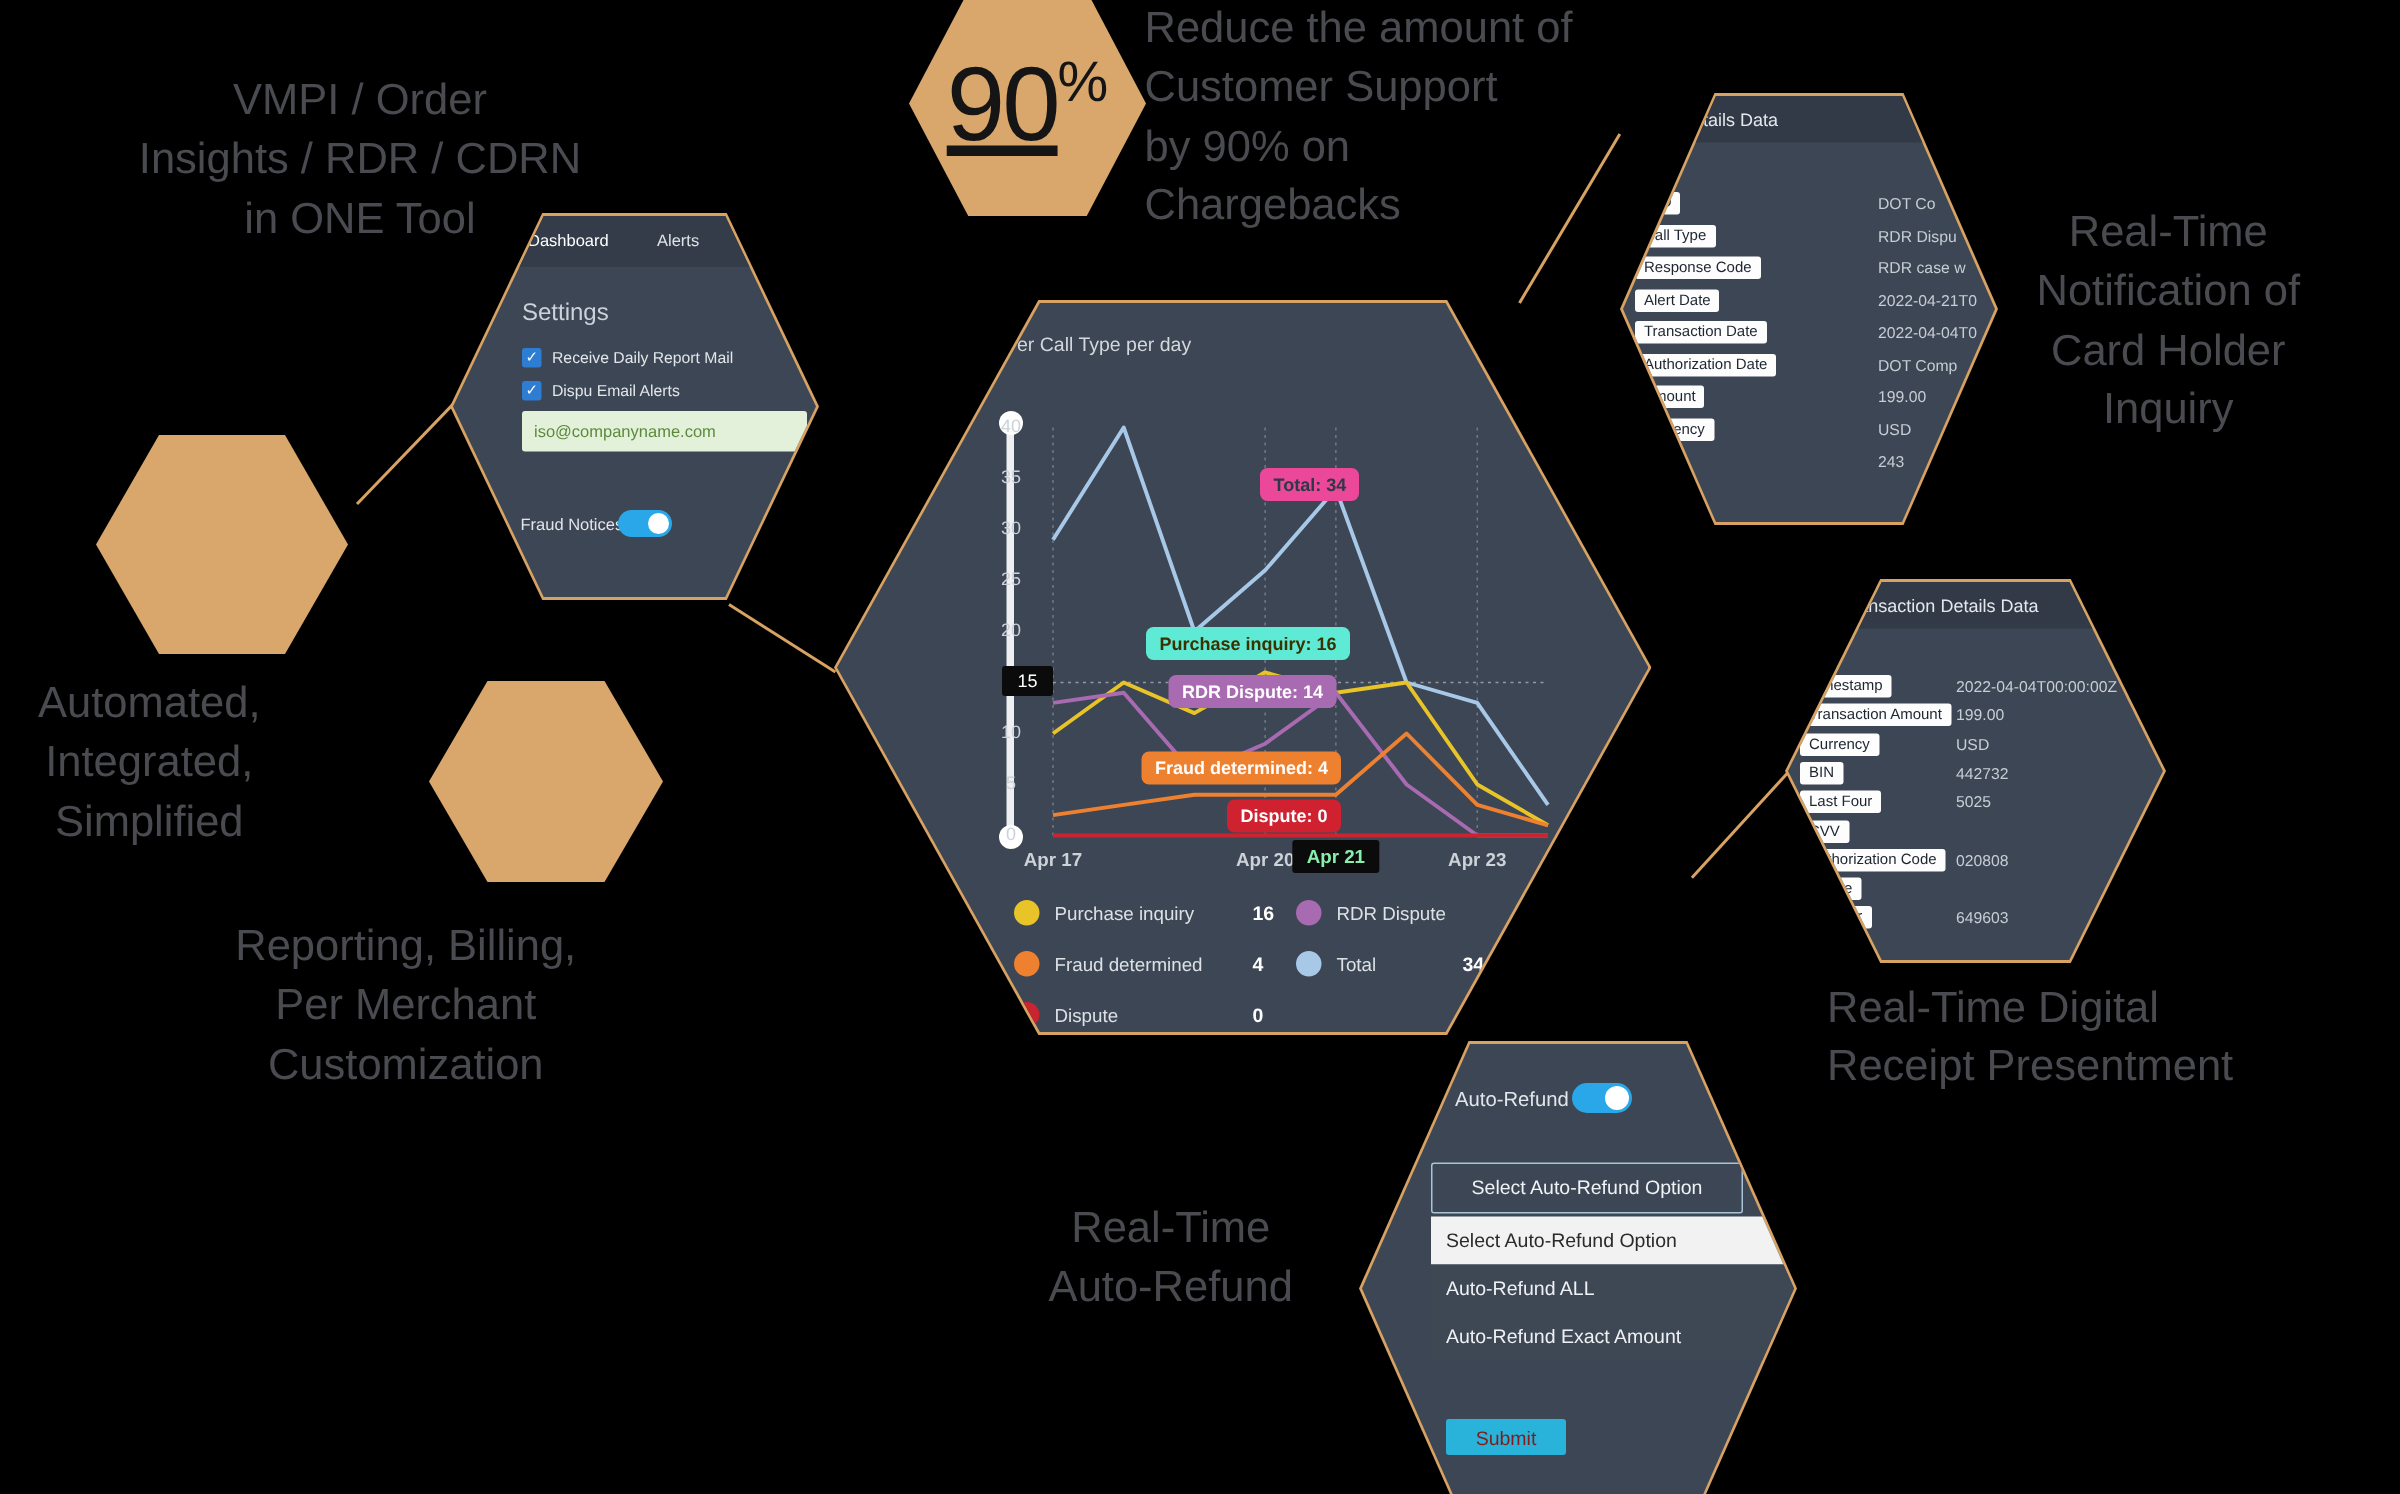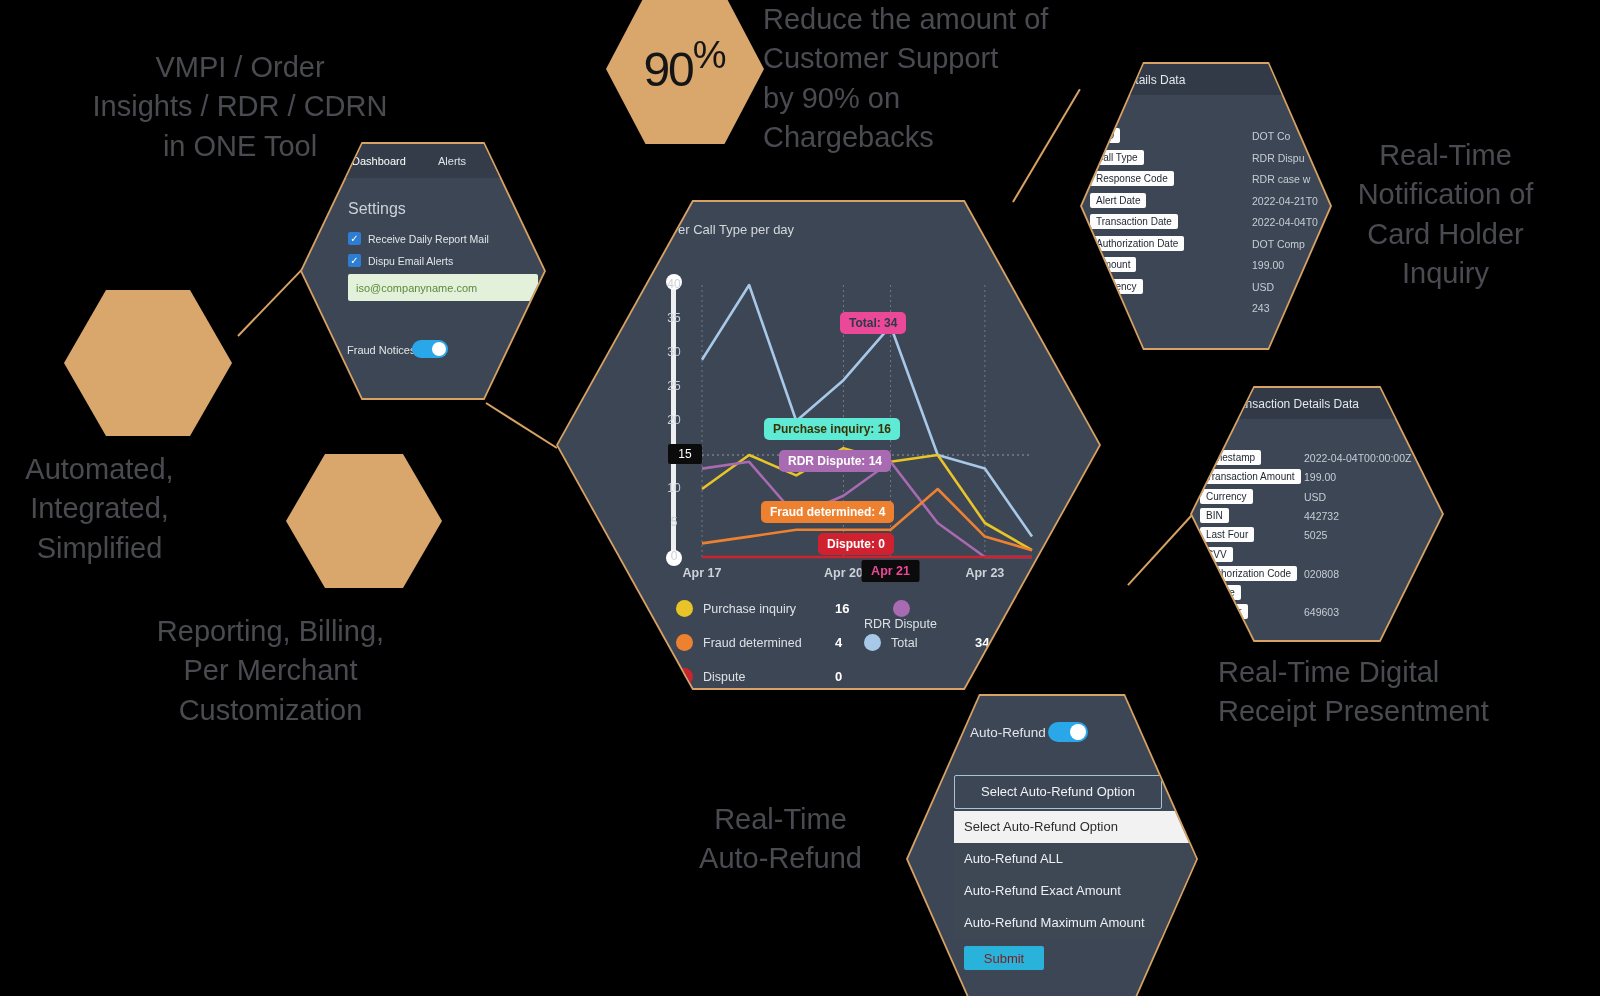--- a/index.html
+++ b/index.html
@@ -14,21 +14,21 @@
   
   .hexb,.hexi,.hex-solid{clip-path:polygon(25% 0,75% 0,100% 50%,75% 100%,25% 100%,0 50%);}
   .hexb{position:absolute;background:#d8a263;}
   .hexi{position:absolute;inset:2px;background:#3d4654;overflow:hidden;}
   .hex-solid{position:absolute;background:#d9a76c;}
 
   .conn{position:absolute;height:2px;background:#d8a263;transform-origin:0 50%;}
 
   
   .ninety{display:flex;align-items:center;justify-content:center;color:#151515;}
-  .ninety .big{font-size:48px;font-weight:500;letter-spacing:-2px;}
+  .ninety .big{font-size:70px;font-weight:500;letter-spacing:-2px;text-decoration:underline;}
   .ninety .pct{font-size:38px;font-weight:500;transform:translateY(-14px);}
 
   
   .navbar{position:absolute;left:0;top:0;right:0;height:34px;background:#333c48;}
   .nav-item{position:absolute;top:11px;font-size:11px;color:#dfe4e9;}
   .panel-title{position:absolute;font-size:16px;color:#ccd2d9;}
   .cb-row{position:absolute;display:flex;align-items:center;gap:7px;}
   .cb{width:13px;height:13px;background:#2d7dd2;border-radius:2px;color:#fff;font-size:10px;
       line-height:13px;text-align:center;flex:0 0 auto;}
   .cb-label{font-size:10.5px;color:#e2e6ea;}
@@ -39,21 +39,21 @@
   .toggle.lg{width:40px;height:20px;}
   .toggle.lg .knob{width:16px;height:16px;}
   .small-label{position:absolute;font-size:11px;color:#e2e6ea;}
 
   
   .chart-title{position:absolute;font-size:13px;color:#d3d8dd;}
   .slider-track{position:absolute;width:5px;border-radius:3px;background:#edeff1;}
   .slider-knob{position:absolute;width:16px;height:16px;border-radius:50%;background:#fff;}
   .ytick{position:absolute;left:94px;width:44px;text-align:center;font-size:12px;color:#ccd2d8;}
   .xtick{position:absolute;top:364px;transform:translateX(-50%);font-size:12.5px;color:#ccd2d8;font-weight:bold;}
-  .xtick.selected{top:358px;background:#0b0b0b;color:#ec4899;padding:4px 10px;border-radius:2px;text-align:right;}
+  .xtick.selected{top:358px;background:#0b0b0b;color:#86efac;padding:4px 10px;border-radius:2px;text-align:right;}
   .badge15{position:absolute;left:110px;top:242px;width:34px;height:20px;background:#0b0b0b;color:#fff;
       font-size:12px;text-align:center;line-height:20px;border-radius:2px;z-index:5;}
   .tip{position:absolute;font-size:12px;font-weight:600;color:#fff;padding:4px 9px;border-radius:5px;
       white-space:nowrap;z-index:4;}
   .tip-dark{color:#2c3947;}
   .tip-ylw{color:#3c3100;}
   .leg-item{position:absolute;display:flex;align-items:center;}
   .leg-dot{width:17px;height:17px;border-radius:50%;margin-right:10px;flex:0 0 auto;}
   .leg-label{width:132px;font-size:12.5px;color:#dde1e6;}
   .leg2 .leg-label{width:84px;}
@@ -194,21 +194,21 @@
       <div class="leg-item" style="left:118px;top:432px;">
         <span class="leg-dot" style="background: rgb(238, 129, 48);"></span>
         <span class="leg-label">Fraud determined</span>
         <span class="leg-value">4</span>
       </div>
       <div class="leg-item" style="left:118px;top:466px;">
         <span class="leg-dot" style="background: rgb(201, 36, 47);"></span>
         <span class="leg-label">Dispute</span>
         <span class="leg-value">0</span>
       </div>
-      <div class="leg-item leg2" style="left:306px;top:398px;flex-direction:column;">
+      <div class="leg-item leg2" style="left:306px;top:398px;">
         <span class="leg-dot" style="background: rgb(168, 106, 177);"></span>
         <span class="leg-label">RDR Dispute</span>
         <span class="leg-value"></span>
       </div>
       <div class="leg-item leg2" style="left:306px;top:432px;">
         <span class="leg-dot" style="background: rgb(168, 200, 232);"></span>
         <span class="leg-label">Total</span>
         <span class="leg-value">34</span>
       </div>
     </div>
@@ -318,19 +318,18 @@
     <div class="hexi">
       <div class="small-label" style="left:62px;top:29px;font-size:13.5px;">Auto-Refund</div>
       <div class="toggle lg" style="left:140px;top:26px;">
           <div class="knob"></div>
         </div>
       <div class="select-box" style="left:46px;top:79px;width:208px;">Select Auto-Refund Option</div>
       <div id="refund-options" class="dd-list" style="left:46px;top:115px;width:250px;">
           <div class="dd-option dd-selected">Select Auto-Refund Option</div>
           <div class="dd-option">Auto-Refund ALL</div>
           <div class="dd-option">Auto-Refund Exact Amount</div>
-          <div class="dd-option">Auto-Refund Maximum Amount</div>
         </div>
       <button class="submit-btn" style="left:56px;top:250px;">Submit</button>
     </div>
   </div>
 
 </div>
 
 </body></html>

